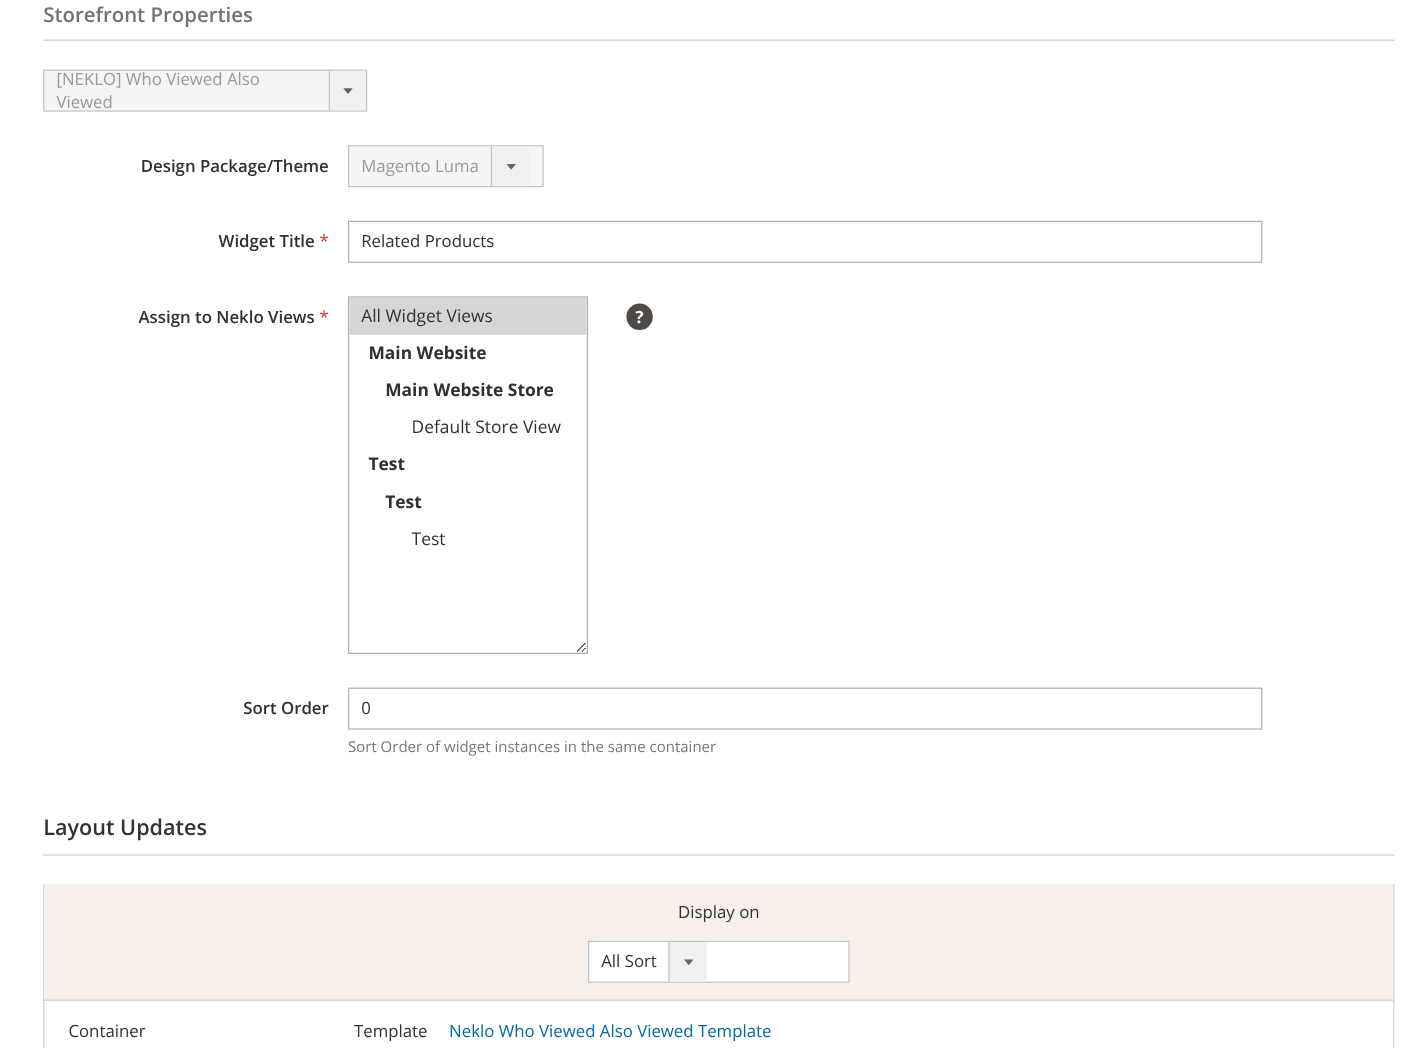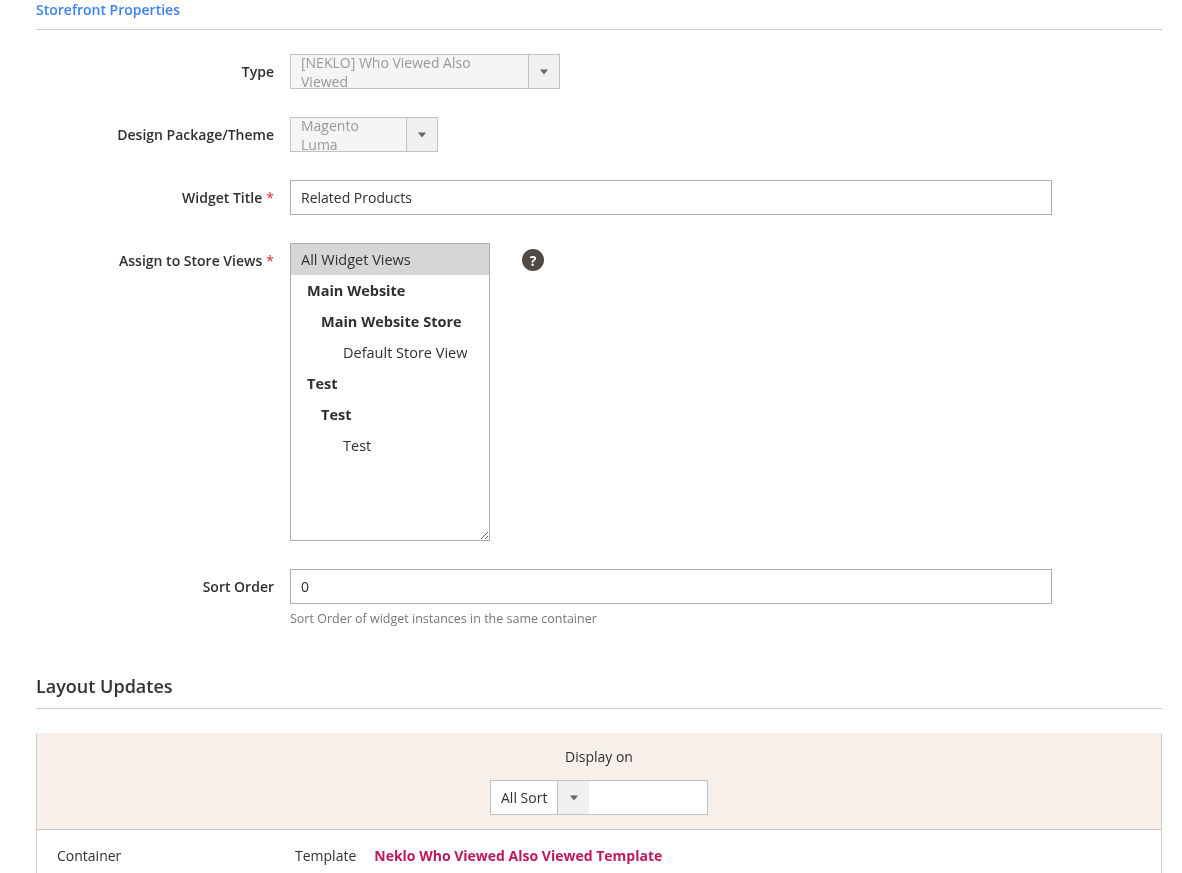--- a/index.html
+++ b/index.html
@@ -5,23 +5,23 @@
   * { box-sizing: border-box; }
   body {
     font-family: 'Open Sans', Arial, sans-serif;
     font-size: 14px;
     color: #303030;
     margin: 0;
     padding: 0 20px 20px 36px;
     background: #fff;
   }
   .section-header {
-    font-size: 14px;
+    font-size: 17px;
     font-weight: 600;
-    color: #3b82f6;
+    color: #737373;
     border-bottom: 1px solid #ccc;
     padding-bottom: 10px;
     margin-top: 0;
     margin-bottom: 24px;
   }
   .form-row {
     display: flex;
     align-items: flex-start;
     margin-bottom: 28px;
   }
@@ -149,45 +149,44 @@
   .select-white .select-value { color: #303030; }
   .layout-body {
     padding: 16px 20px 44px 20px;
     display: flex;
     gap: 60px;
     align-items: flex-start;
   }
   .col { display:flex; flex-direction:column; gap: 18px; }
   .col-label { font-size: 14px; color: #303030; }
   .template-col { display:flex; flex-direction:row; gap:18px; }
-  .template-value { color:#be185d;font-weight:bold; }
+  .template-value { color:#0369a1; }
 </style>
 </head>
 <body>
 
 <h2 class="section-header">Storefront Properties</h2>
 
 <div class="form-row">
-  <div class="label-col">Type</div>
   <div class="field-col">
     <div class="select-wrap disabled" style="width:270px">
       <div class="select-value">[NEKLO] Who Viewed Also Viewed</div>
       <div class="select-arrow">
         <svg viewBox="0 0 10 6">
             <path d="M0 0 L5 6 L10 0 Z" fill="#666"></path>
           </svg>
       </div>
     </div>
   </div>
 </div>
 
 <div class="form-row">
   <div class="label-col">Design Package/Theme</div>
   <div class="field-col">
-    <div class="select-wrap disabled" style="width:148px">
+    <div class="select-wrap disabled" style="width:163px">
       <div class="select-value">Magento Luma</div>
       <div class="select-arrow">
         <svg viewBox="0 0 10 6">
             <path d="M0 0 L5 6 L10 0 Z" fill="#666"></path>
           </svg>
       </div>
     </div>
   </div>
 </div>
 
@@ -195,21 +194,21 @@
   <div class="label-col">
     <span>Widget Title</span><span class="req">*</span>
   </div>
   <div class="field-col">
     <input type="text" class="text-input" value="Related Products" style="">
   </div>
 </div>
 
 <div class="form-row">
   <div class="label-col">
-    <span>Assign to Store Views</span><span class="req">*</span>
+    <span>Assign to Neklo Views</span><span class="req">*</span>
   </div>
   <div class="field-col">
     <div class="store-views" id="store-views">
         <div class="store-item selected">All Widget Views</div>
         <div class="store-item l1">Main Website</div>
         <div class="store-item l2">Main Website Store</div>
         <div class="store-item l3">Default Store View</div>
         <div class="store-item l1">Test</div>
         <div class="store-item l2">Test</div>
         <div class="store-item l3">Test</div>

